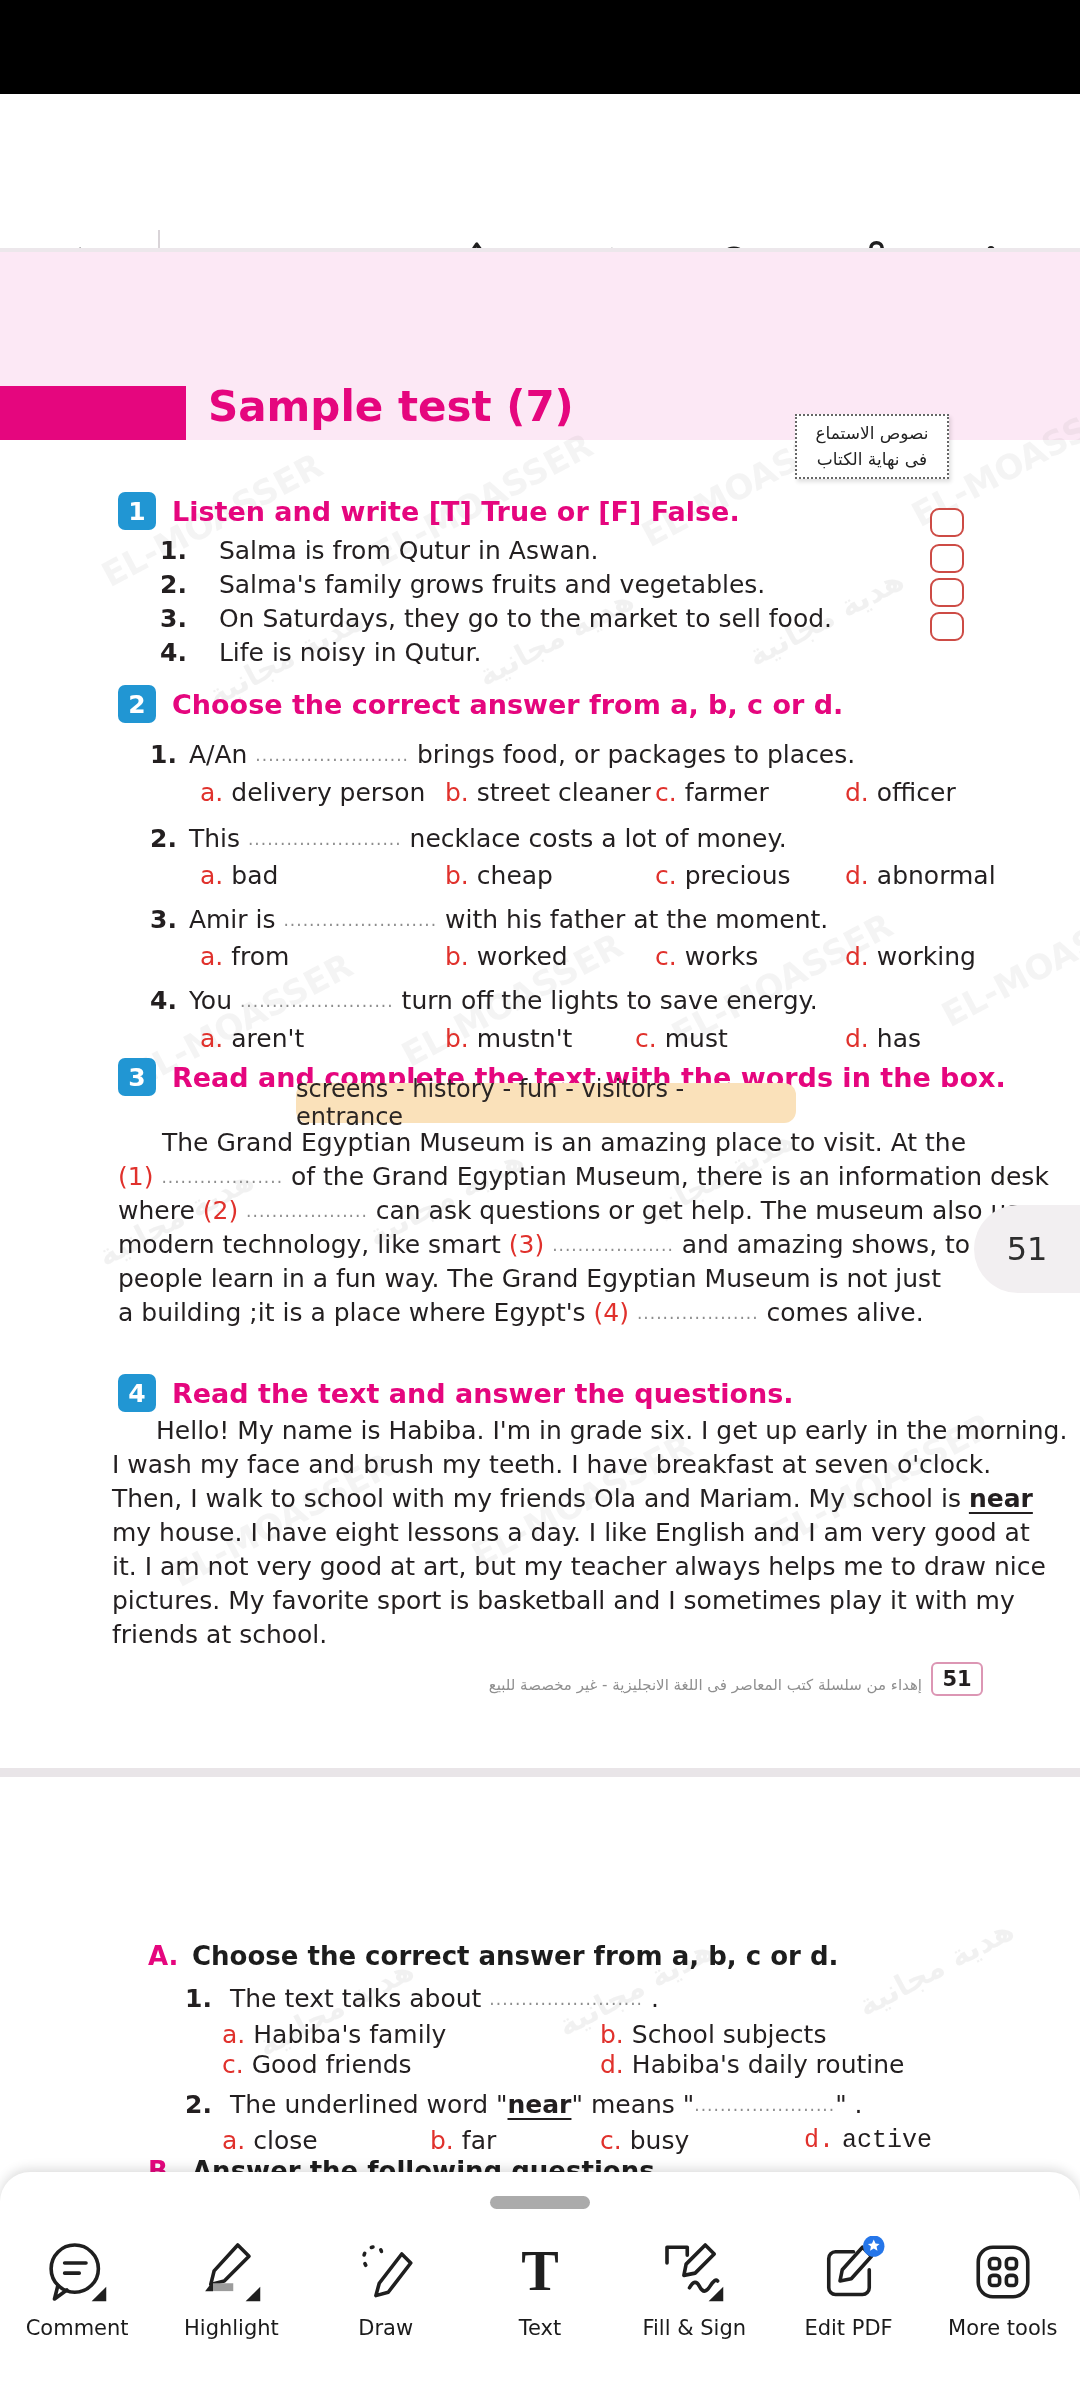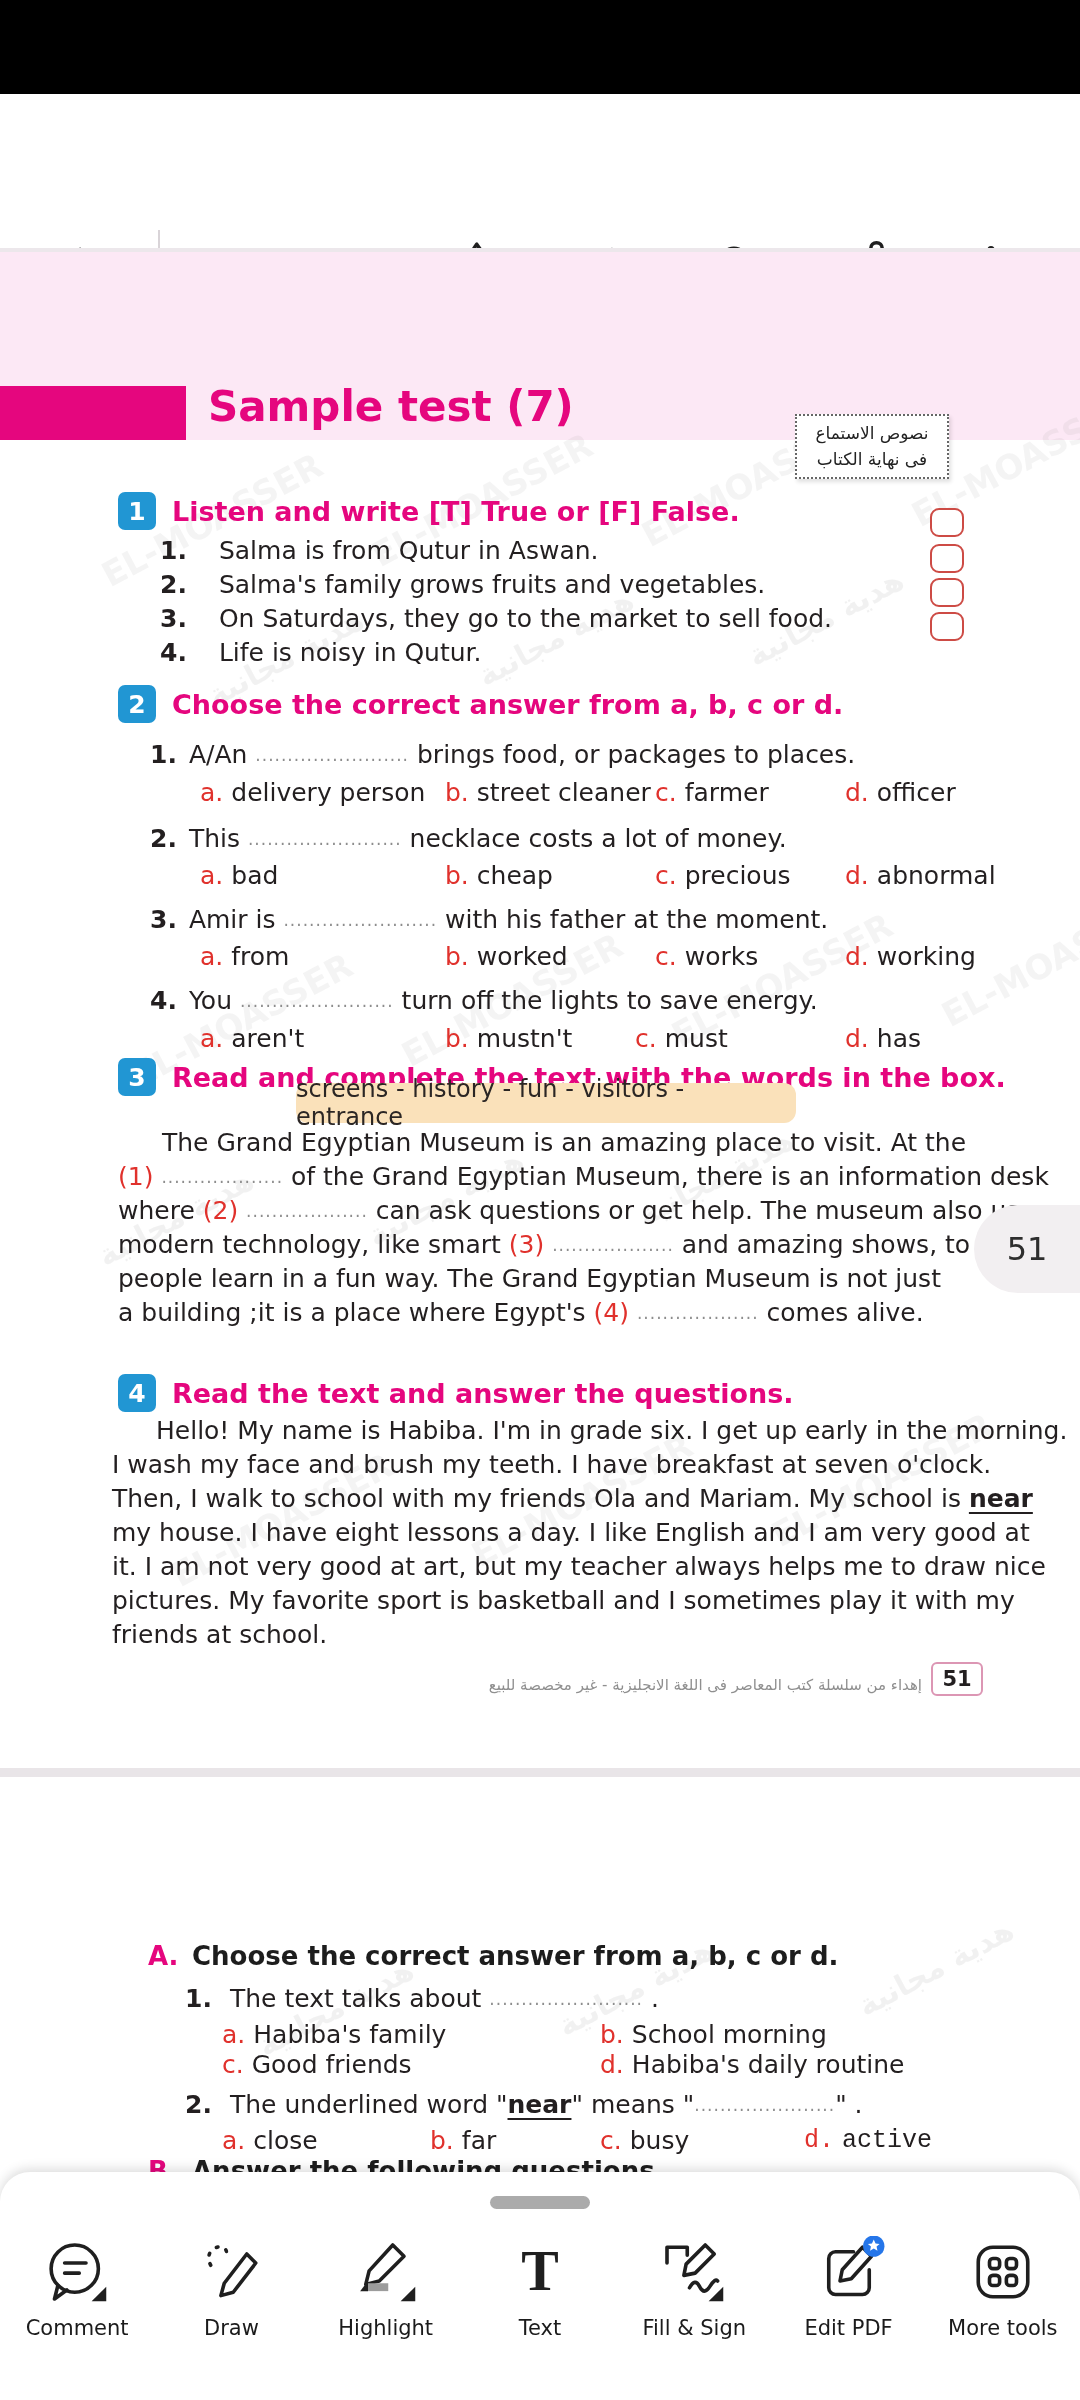--- a/index.html
+++ b/index.html
@@ -226,21 +226,21 @@
   <div class="page-footer-num">51</div>
 
   <div class="page-gap"></div>
 
   <div class="sec-label" style="top:1941px;">A.</div>
   <div class="sec-heading" style="top:1941px;">Choose the correct answer from a, b, c or d.</div>
 
   <div class="p2num" style="top:1984px;">1.</div>
   <div class="p2stem" style="top:1984px;"><span class="seg-text">The text talks about </span><span class="seg-dots">........................</span><span class="seg-text"> .</span></div>
   <div class="opt" style="left:222px;top:2020px;"><span class="ol">a.</span><span>Habiba's family</span></div>
-  <div class="opt" style="left:600px;top:2020px;"><span class="ol">b.</span><span>School morning</span></div>
+  <div class="opt" style="left:600px;top:2020px;"><span class="ol">b.</span><span>School subjects</span></div>
   <div class="opt" style="left:222px;top:2050px;"><span class="ol">c.</span><span>Good friends</span></div>
   <div class="opt" style="left:600px;top:2050px;"><span class="ol">d.</span><span>Habiba's daily routine</span></div>
 
   <div class="p2num" style="top:2090px;">2.</div>
   <div class="p2stem" style="top:2090px;"><span class="seg-text">The underlined word "</span><span class="seg-bu">near</span><span class="seg-text">" means "</span><span class="seg-dots">......................</span><span class="seg-text">" .</span></div>
   <div class="opt" style="left:222px;top:2126px;"><span class="ol">a.</span><span>close</span></div>
   <div class="opt" style="left:430px;top:2126px;"><span class="ol">b.</span><span>far</span></div>
   <div class="opt" style="left:600px;top:2126px;"><span class="ol">c.</span><span>busy</span></div>
   <div class="opt" style="left:804px;top:2126px;font-family:Liberation Mono, monospace;"><span class="ol">d.</span><span>active</span></div>
 
@@ -259,37 +259,37 @@
               <path d="M21 24 h19 M21 33 h13"></path>
               <polygon points="58,58 45,58 58,45" fill="#1f1f1f" stroke="none"></polygon>
             </svg>
         </span>
         <span class="tool-label">Comment</span>
       </div>
 
       <div class="tool">
         <span class="tool-icon">
           <svg viewBox="0 0 64 64">
-              <path d="M26 42 L46 16 l8 8 -20 26 -11 3 Z"></path>
-              <path d="M14 26 C6 12 26 4 28 14" stroke-dasharray="1.5 8"></path>
-            </svg>
-        </span>
-        <span class="tool-label">Draw</span>
-      </div>
-
-      <div class="tool">
-        <span class="tool-icon">
-          <svg viewBox="0 0 64 64">
               <path d="M38 8 l10 10 -22 22 -12 3 3-12 Z"></path>
               <rect x="16" y="42" width="18" height="7" fill="#9c9c9c" stroke="none"></rect>
               <polygon points="16,49 16,40 9,49" fill="#1f1f1f" stroke="none"></polygon>
               <polygon points="58,58 45,58 58,45" fill="#1f1f1f" stroke="none"></polygon>
             </svg>
         </span>
         <span class="tool-label">Highlight</span>
+      </div>
+
+      <div class="tool">
+        <span class="tool-icon">
+          <svg viewBox="0 0 64 64">
+              <path d="M26 42 L46 16 l8 8 -20 26 -11 3 Z"></path>
+              <path d="M14 26 C6 12 26 4 28 14" stroke-dasharray="1.5 8"></path>
+            </svg>
+        </span>
+        <span class="tool-label">Draw</span>
       </div>
 
       <div class="tool">
         <span class="tool-icon">
           <svg viewBox="0 0 64 64">
               <text x="32" y="48" text-anchor="middle" font-size="50" font-weight="bold" font-family="'Liberation Serif', serif" fill="#1f1f1f" stroke="none">T</text>
             </svg>
         </span>
         <span class="tool-label">Text</span>
       </div>

